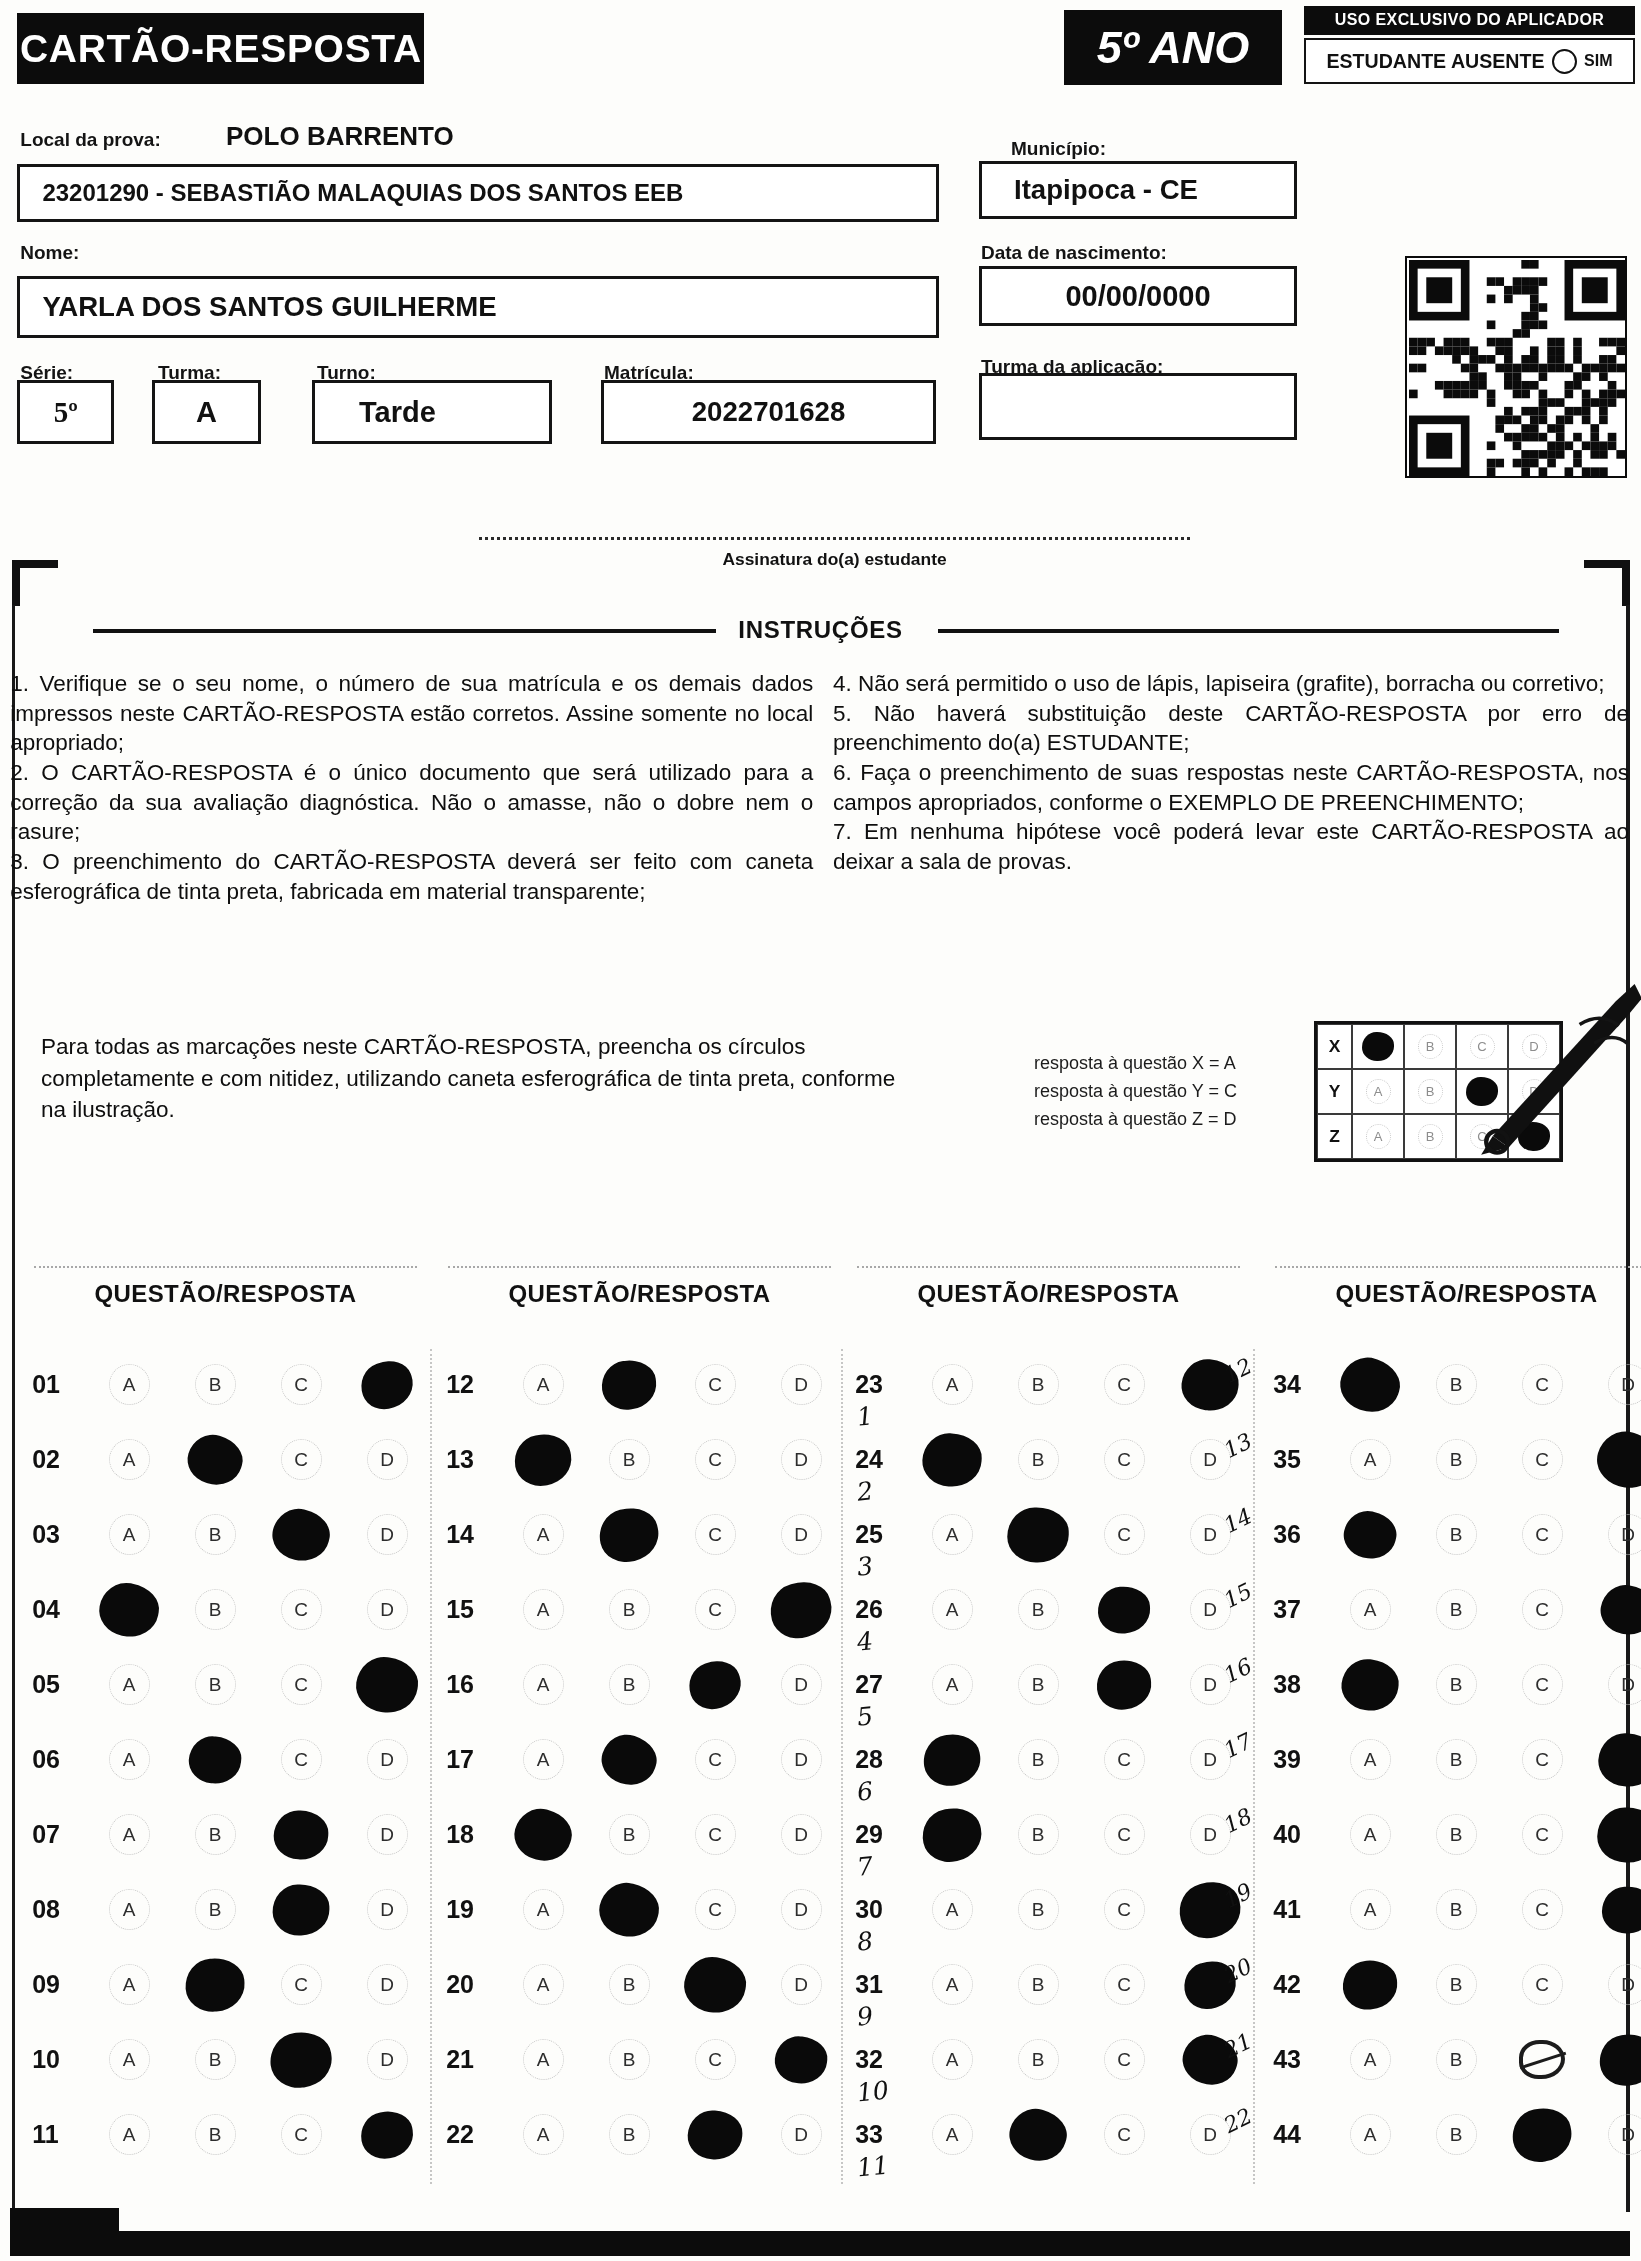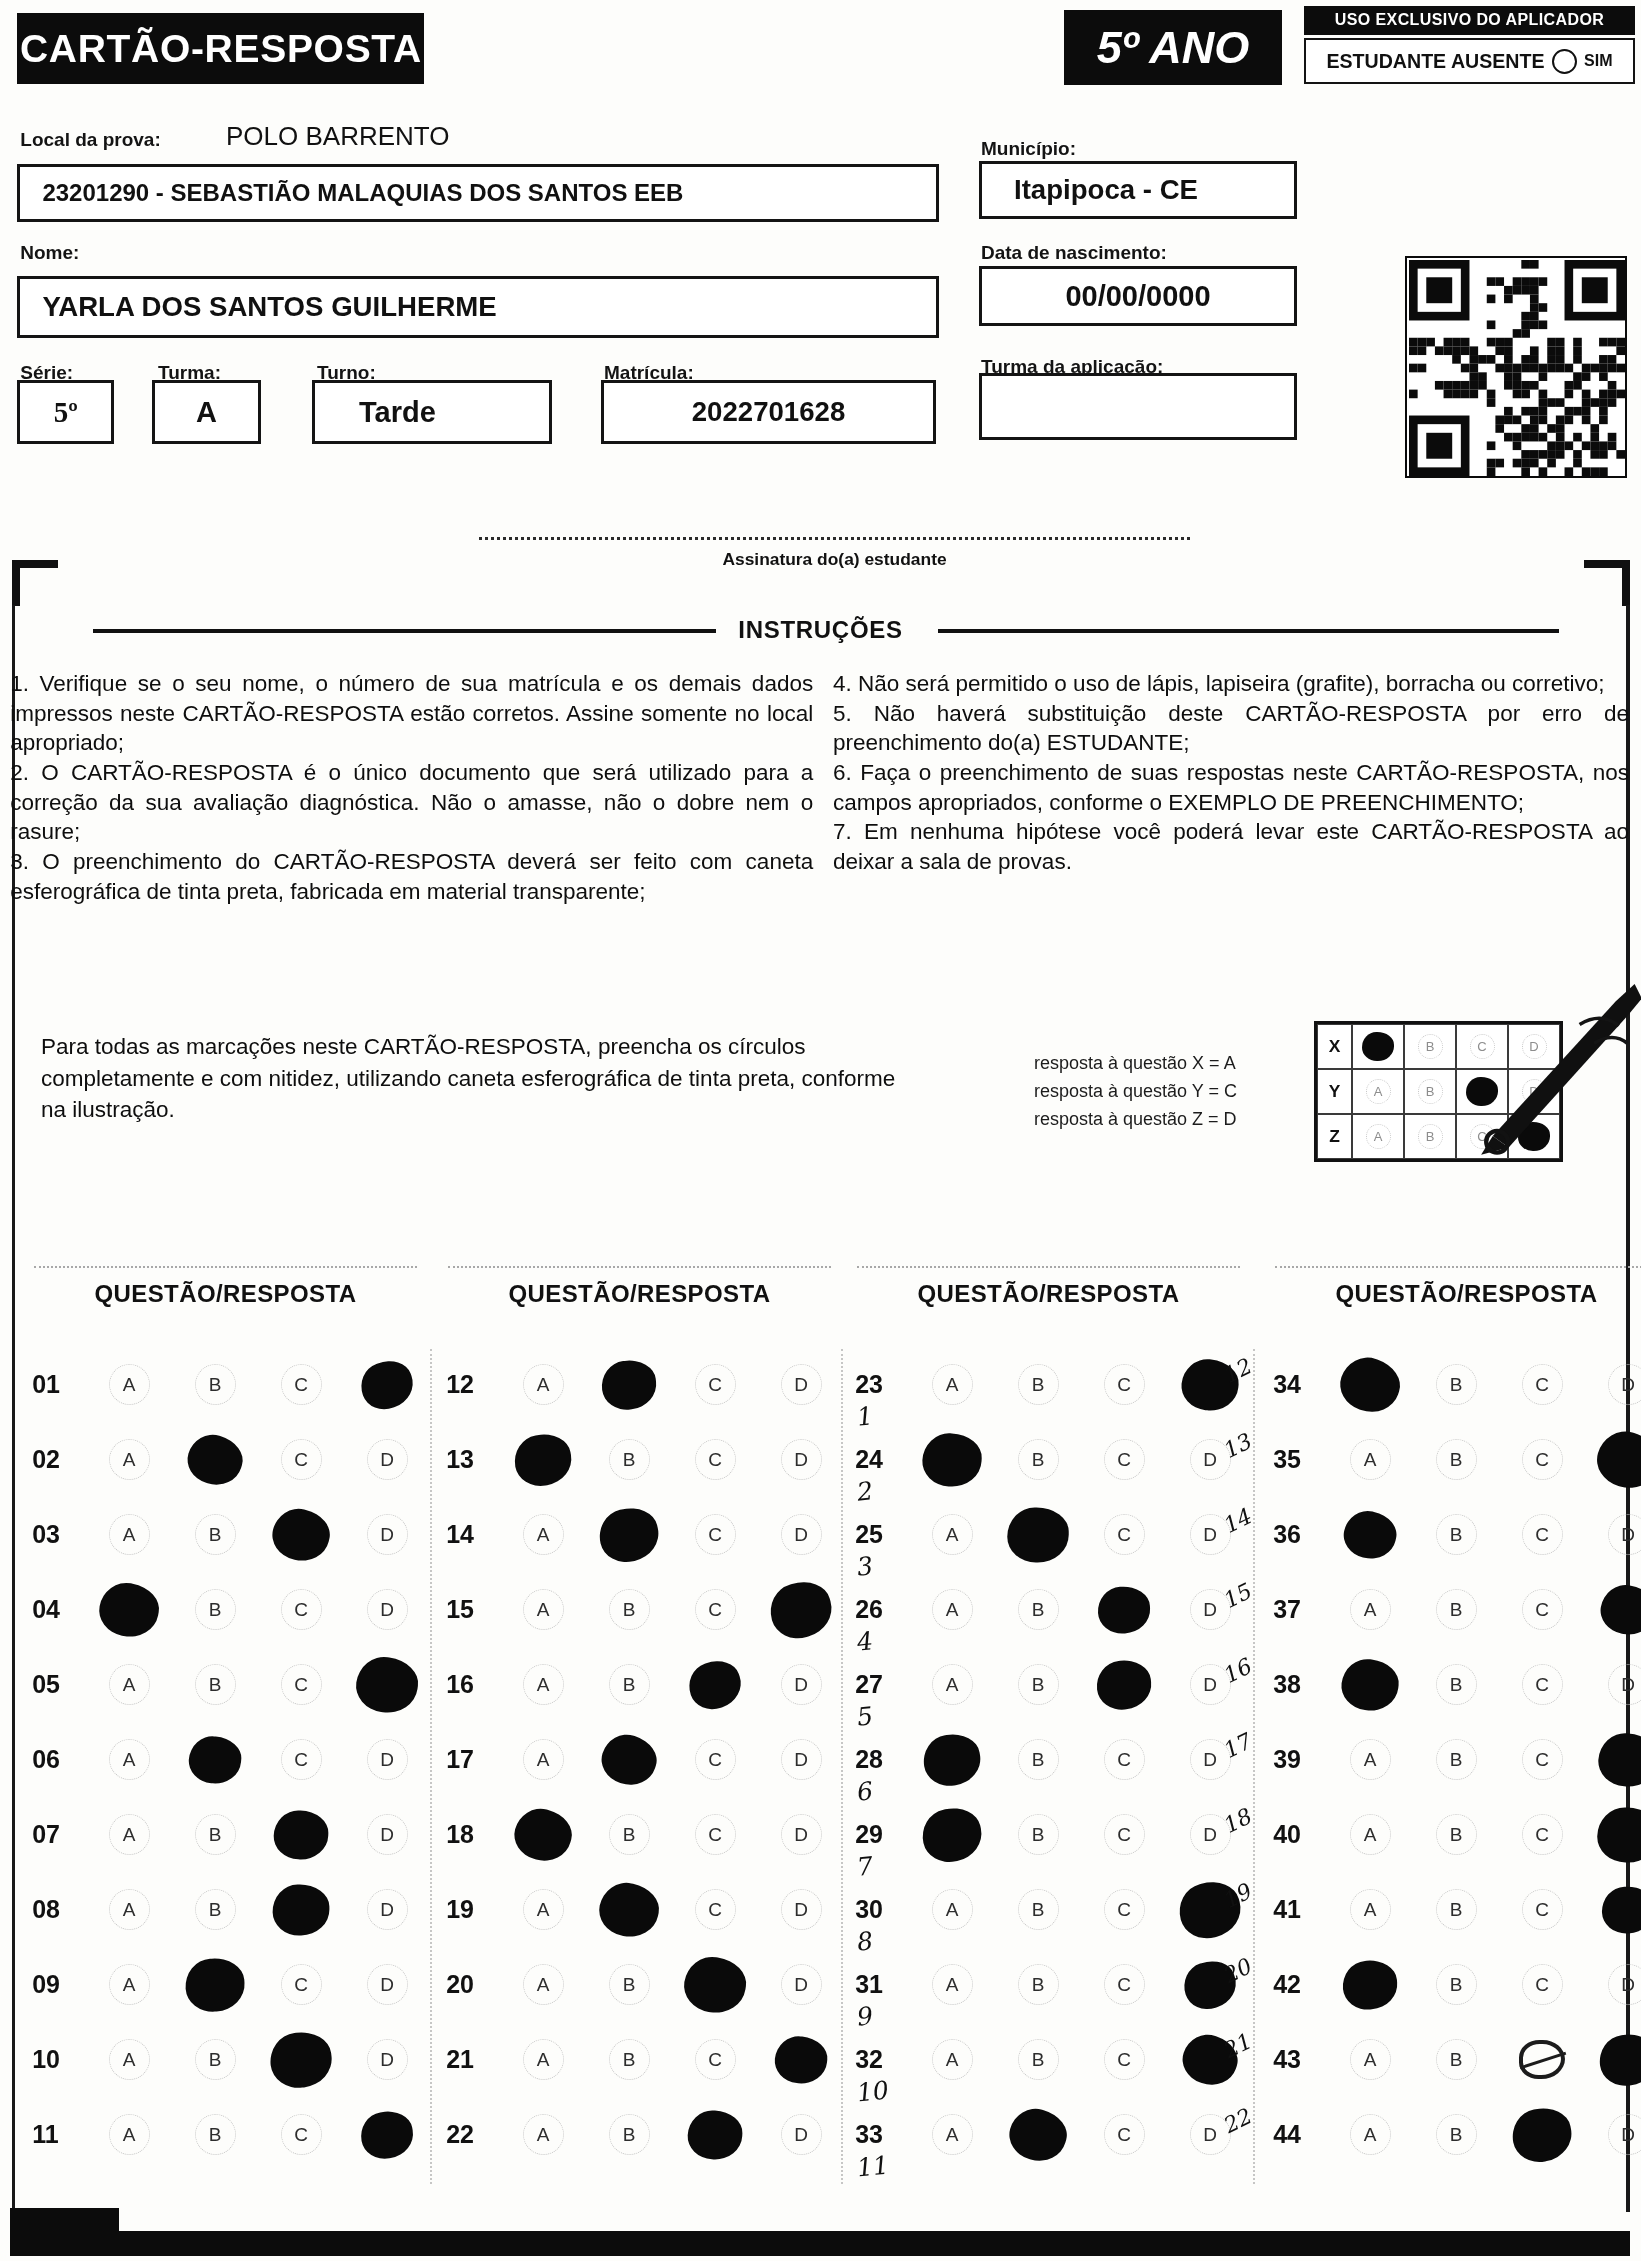--- a/index.html
+++ b/index.html
@@ -16,21 +16,21 @@
   .box-sub     { left:450px; top:10.2px; width:601px; height:75px; border:4.4px solid #131313; display:flex; align-items:center; justify-content:center; font-weight:bold; font-size:36px; background:#fff; }
   .box-grade   { left:1064px; top:10.2px; width:218px; height:75px; font-size:45px; font-style:italic; }
   .aplicador   { left:1304px; top:5.8px;  width:331px; height:29px; font-size:16px; letter-spacing:0.4px; }
   .ausente     { left:1304px; top:38px; width:331px; height:46px; border:2.9px solid #131313; background:#fff; display:flex; align-items:center; justify-content:center; gap:7.3px; }
   .ausente .lab { font-weight:bold; font-size:19.6px; }
   .radio { width:25px; height:25px; border:2.9px solid #111; border-radius:50%; display:inline-block; background:#fff; }
   .ausente .sim { font-weight:bold; font-size:16px; }
 
   
   .lbl { position:absolute; font-size:19px; font-weight:bold; color:#141414; }
-  .val-plain { position:absolute; font-weight:normal; font-size:26px; }
+  .val-plain { position:absolute; font-weight:bold; font-size:26px; }
   .fbox { position:absolute; border:3.6px solid #141414; background:#fff; display:flex; align-items:center; font-weight:bold; }
 
   
   .qr { left:1405px; top:256px; width:222px; height:222px; border:2.9px solid #0b0b0b; background:#fff; padding:1.5px; }
 
   
   .sig-line { left:479px; top:537px; width:711px; border-top:3.6px dotted #2b2b2b; }
   .sig-label { left:479px; top:549px; width:711px; text-align:center; font-size:17.4px; font-weight:bold; }
 
   
@@ -86,21 +86,21 @@
   <div class="abs blackbox box-grade">5º ANO</div>
   <div class="abs blackbox aplicador">USO EXCLUSIVO DO APLICADOR</div>
   <div class="abs ausente">
     <span class="lab">ESTUDANTE AUSENTE</span>
     <span class="radio"></span>
     <span class="sim">SIM</span>
   </div>
 
   <div class="lbl" style="left:20.3px; top:129px;">Local da prova:</div>
   <div class="val-plain" style="left:226px; top:121px;">POLO BARRENTO</div>
-  <div class="lbl" style="left:981px; top:138px;text-align:center;">Município:</div>
+  <div class="lbl" style="left:1011px; top:138px;text-align:center;">Município:</div>
 
   <div class="fbox" style="left:17.4px; top:164px; width:922px; height:58px; font-size:24px; padding-left:22px;">23201290 - SEBASTIÃO MALAQUIAS DOS SANTOS EEB</div>
   <div class="fbox" style="left:979px; top:161px; width:318px; height:58px; font-size:27.6px; padding-left:32px;">Itapipoca - CE</div>
 
   <div class="lbl" style="left:20.3px; top:242px;">Nome:</div>
   <div class="lbl" style="left:981px; top:242px;">Data de nascimento:</div>
 
   <div class="fbox" style="left:17.4px; top:276px; width:922px; height:62px; font-size:27.6px; padding-left:22px;">YARLA DOS SANTOS GUILHERME</div>
   <div class="fbox" style="left:979px; top:266px; width:318px; height:60px; font-size:29px; justify-content:center;">00/00/0000</div>
 

